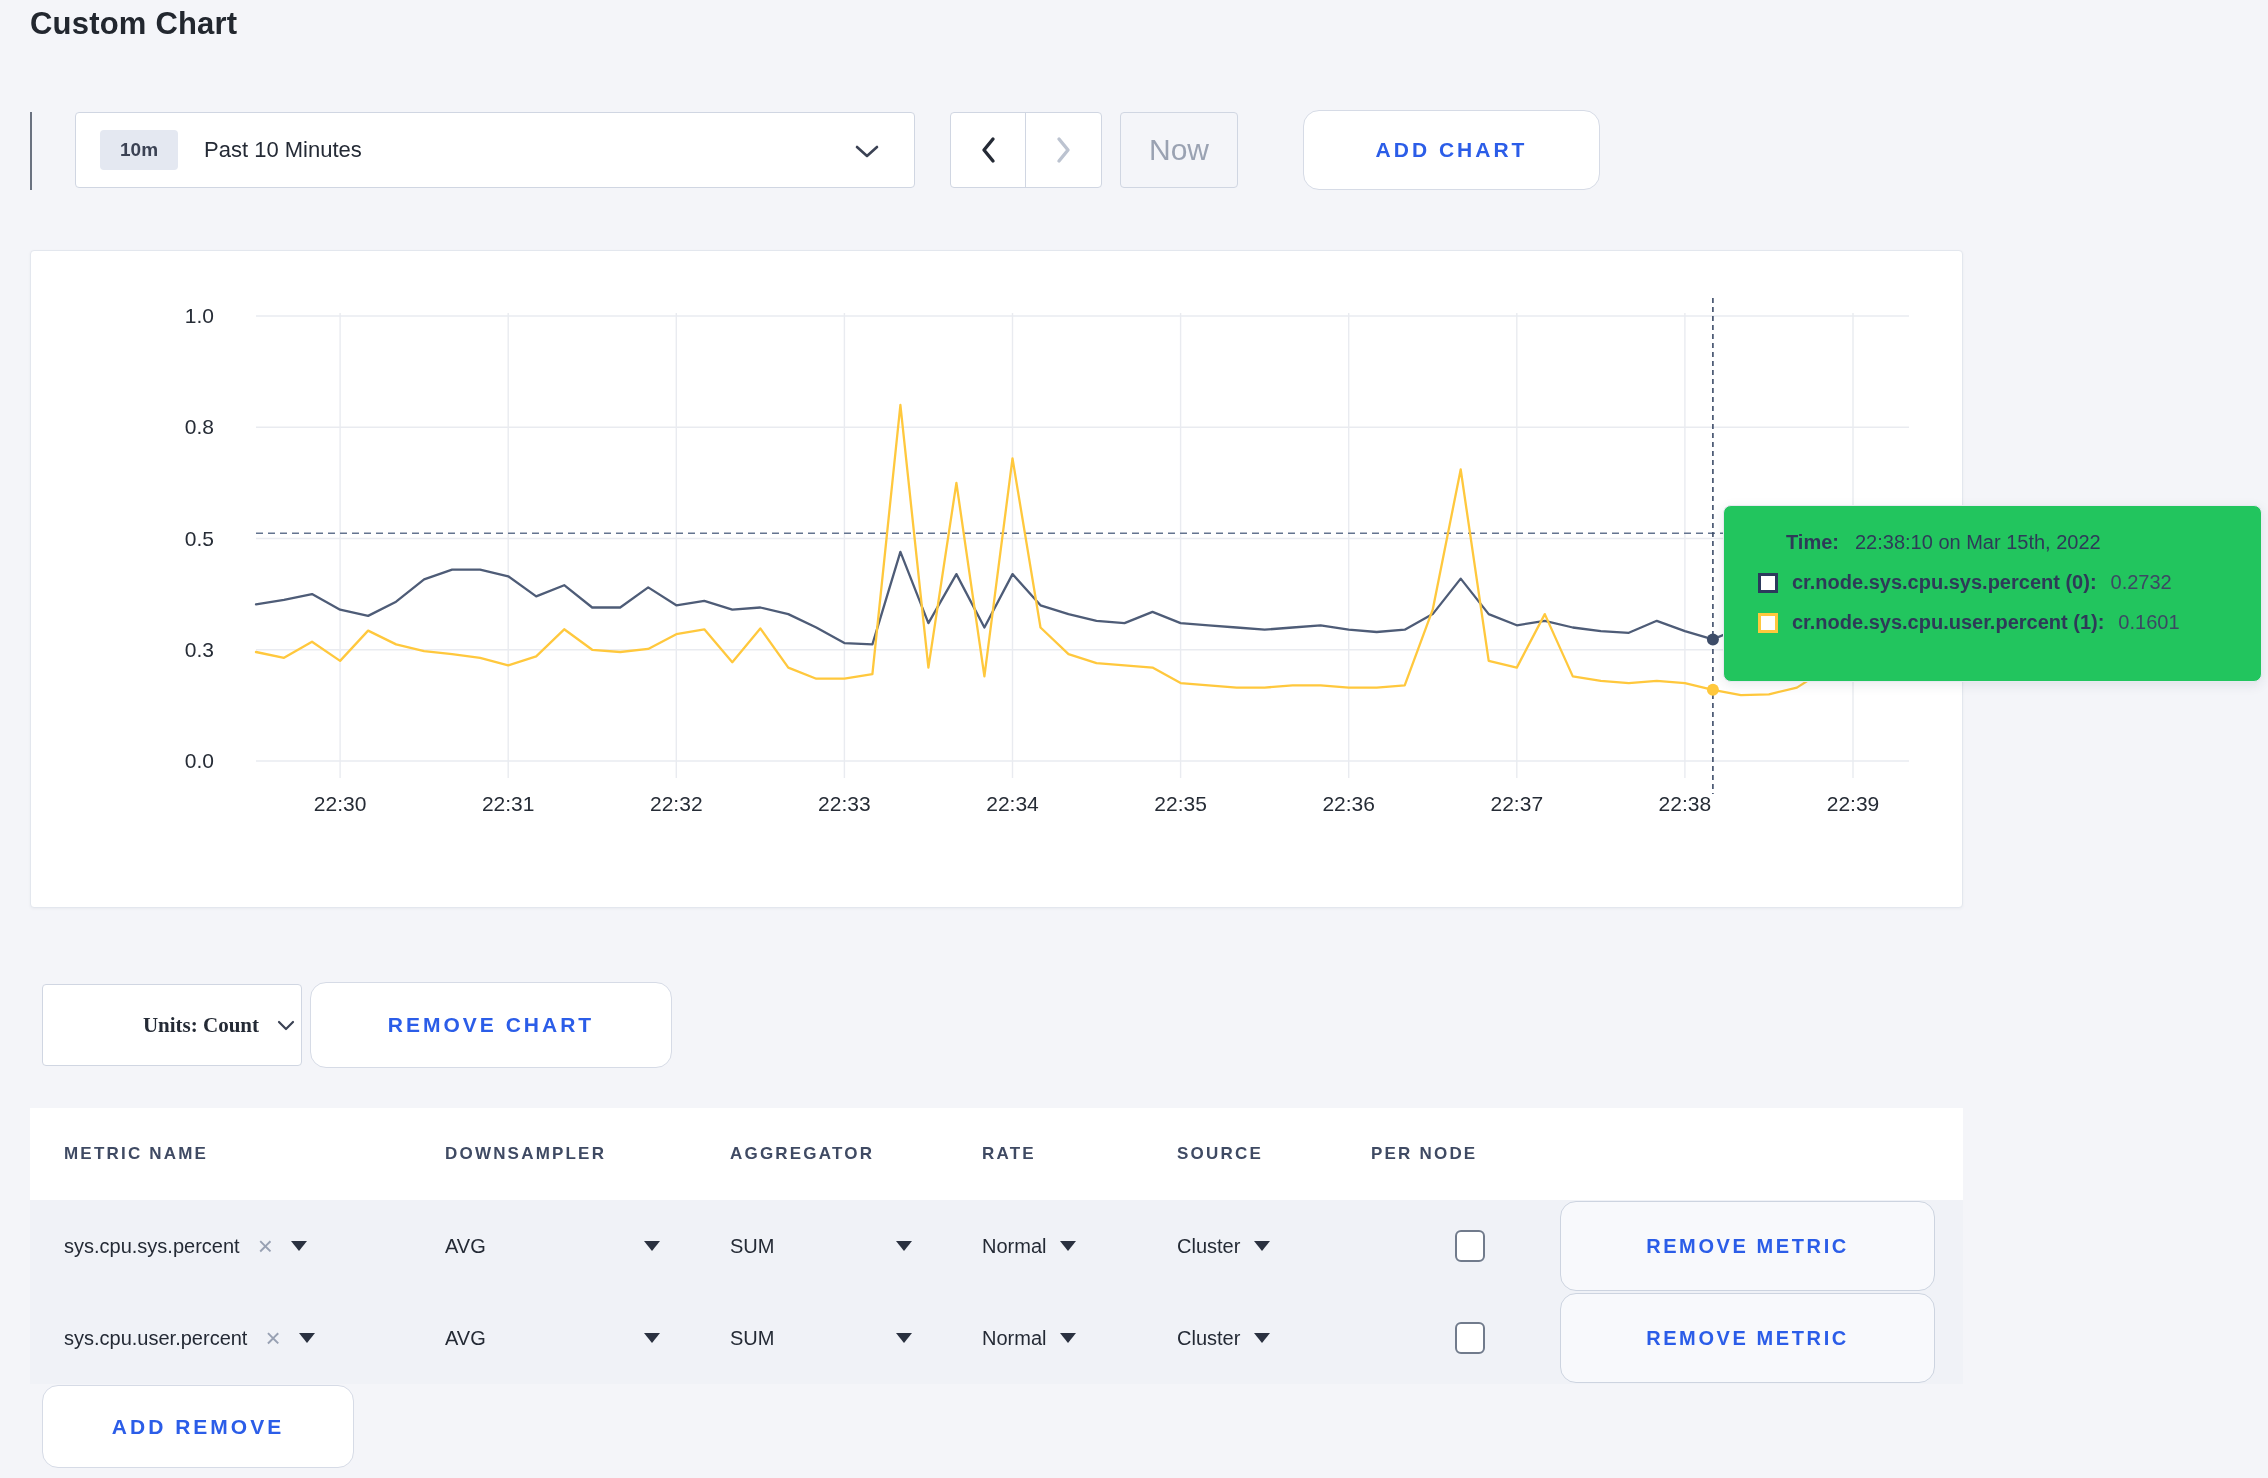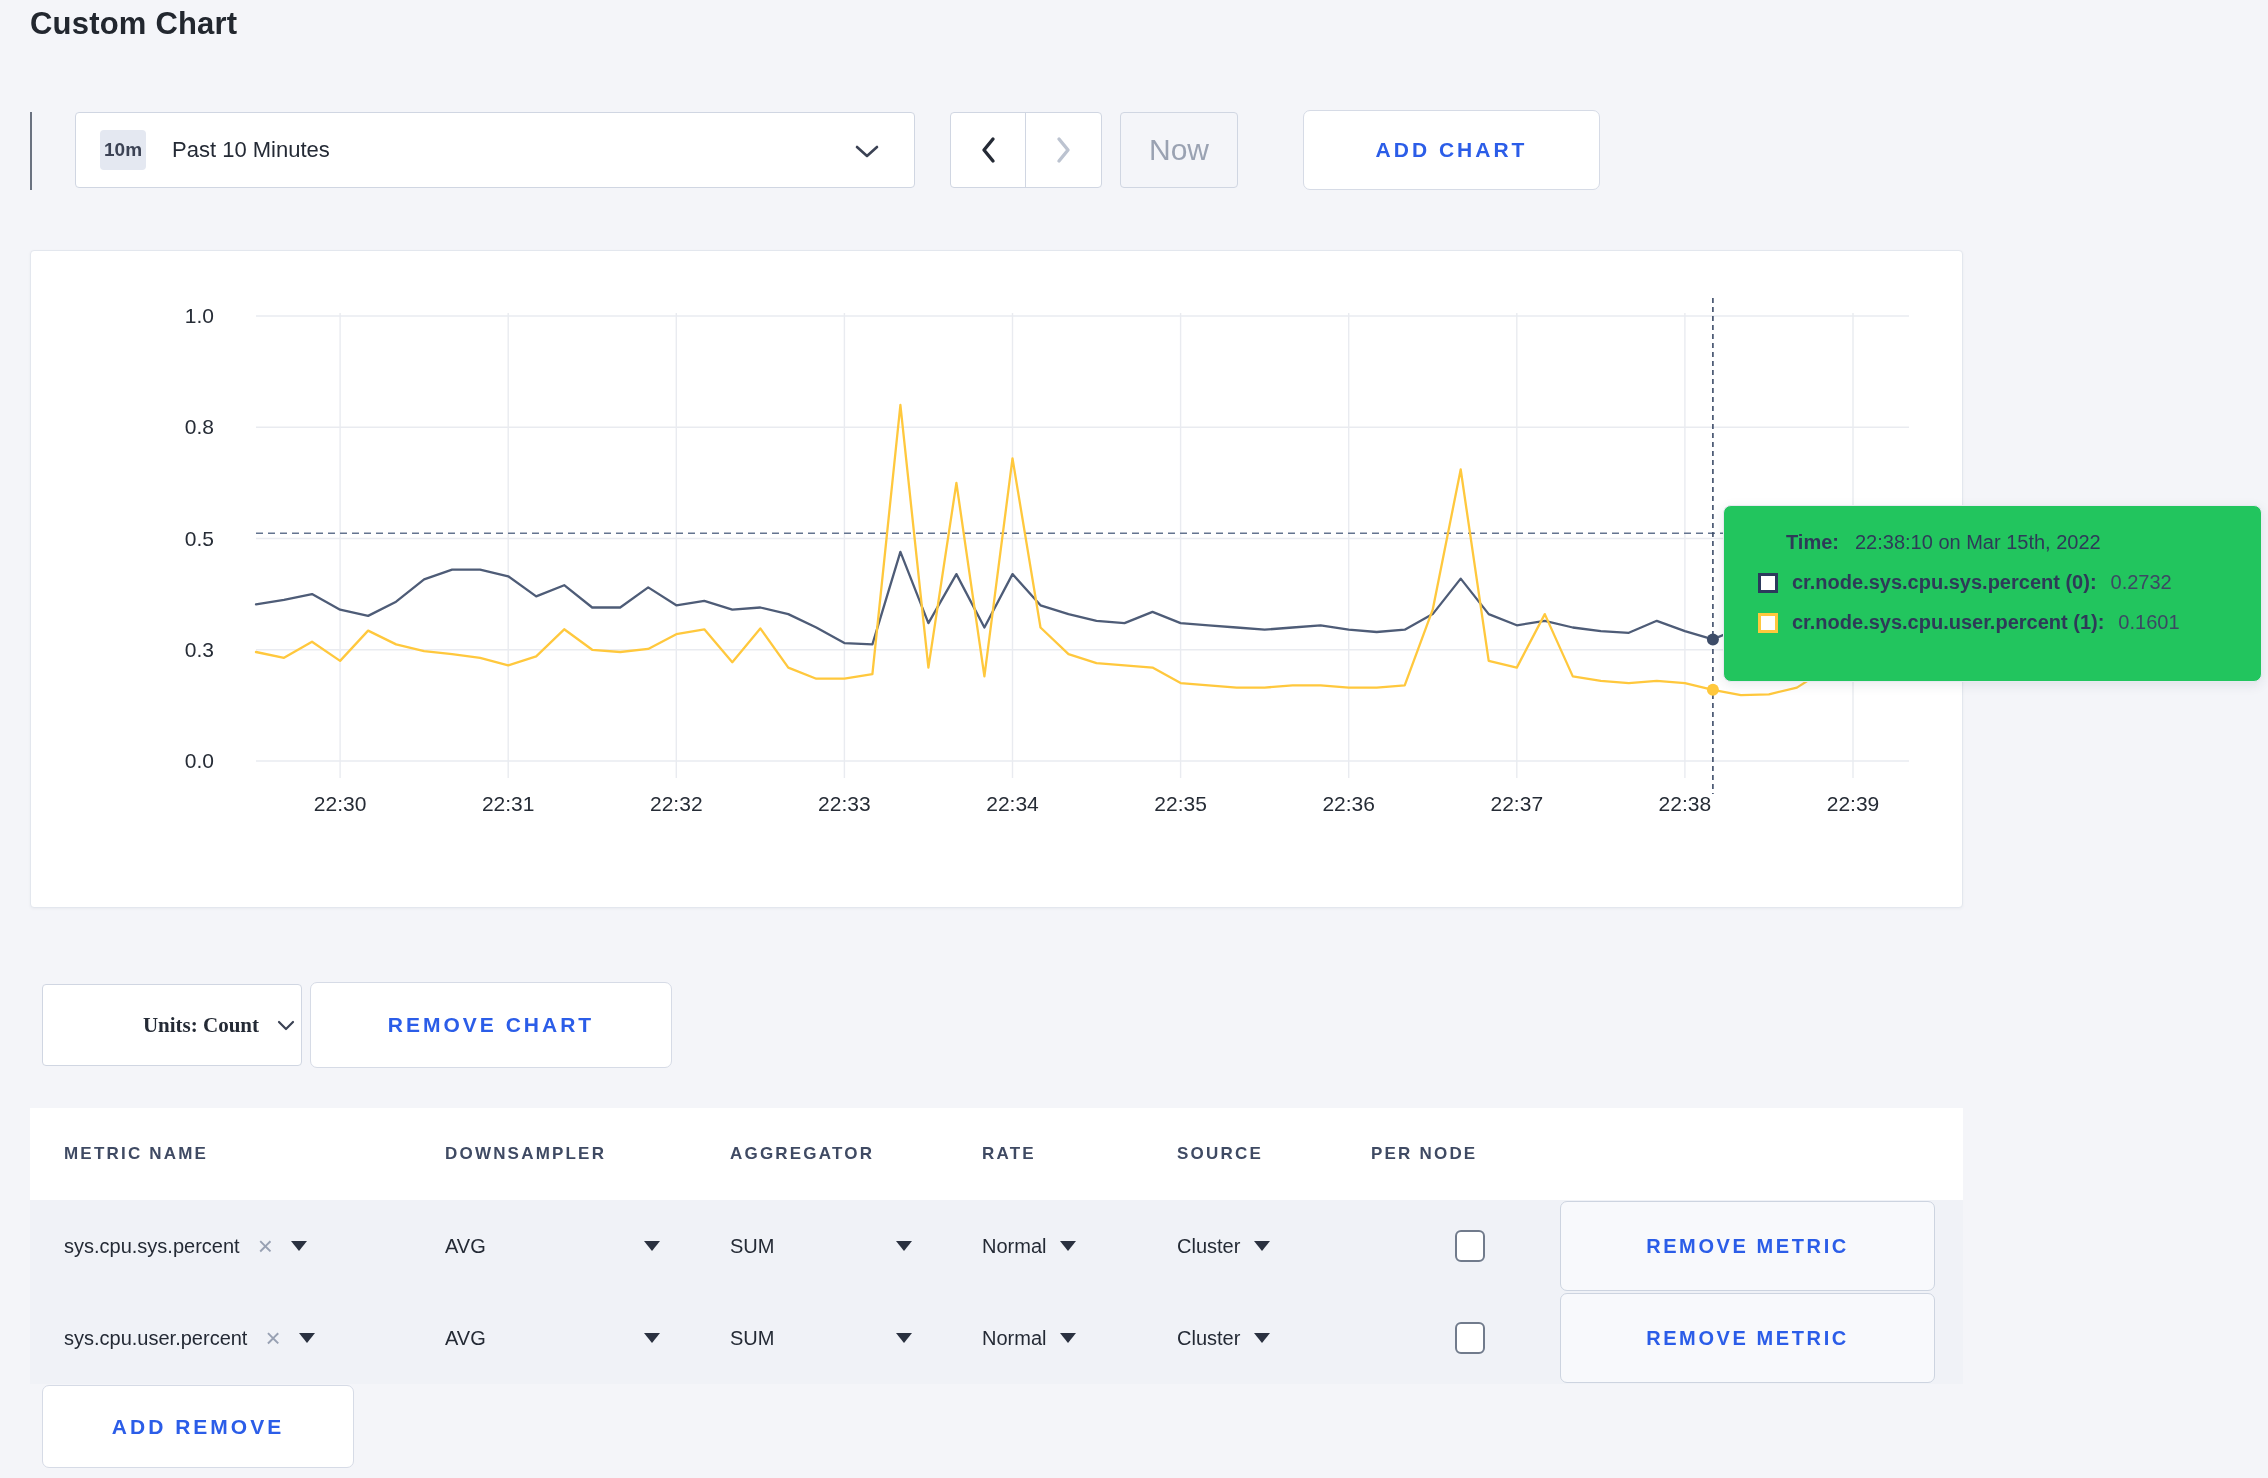--- a/index.html
+++ b/index.html
@@ -15,40 +15,40 @@
   
   .toolbar{position:absolute;left:30px;top:110px;height:84px;width:2208px}
   .toolbar-accent{position:absolute;left:0;top:2px;width:2px;height:78px;background:#6a7280}
   .time-select{
     position:absolute;left:45px;top:2px;width:840px;height:76px;box-sizing:border-box;
     background:#fff;border:1px solid #d0d6e2;border-radius:4px;
     display:flex;align-items:center;cursor:pointer;
   }
   .badge{
     margin-left:24px;background:#e4e8f1;color:#3b4254;border-radius:4px;
-    font-size:19px;font-weight:700;padding:9px 4px;
+    font-size:19px;font-weight:700;padding:9px 20px;
   }
   .time-label{margin-left:26px;font-size:22px;color:#242a35}
   .time-select .chev{position:absolute;right:34px;top:31px}
   .pager{
     position:absolute;left:920px;top:2px;width:152px;height:76px;box-sizing:border-box;
     background:#fff;border:1px solid #d0d6e2;border-radius:4px;display:flex;
   }
   .pager-btn{
     width:50%;height:100%;background:transparent;border:none;margin:0;padding:0;
     display:flex;align-items:center;justify-content:center;cursor:pointer;
   }
   .pager-btn:first-child{border-right:1px solid #d0d6e2}
   .now-btn{
     position:absolute;left:1090px;top:2px;width:118px;height:76px;box-sizing:border-box;
     background:transparent;border:1px solid #d0d6e2;border-radius:4px;
     color:#9aa2b2;font-size:30px;font-family:inherit;cursor:default;
   }
   .blue-btn{
-    background:#fff;border:1px solid #d6dbe6;border-radius:7px;
+    background:#fff;border:1px solid #d6dbe6;border-radius:16px;
     color:#2b5de8;font-weight:600;font-size:21px;letter-spacing:3px;
     font-family:inherit;cursor:pointer;
   }
   .add-chart{position:absolute;left:1273px;top:0;width:297px;height:80px}
   
   .chart-card{
     position:absolute;left:30px;top:250px;width:1931px;height:656px;
     background:#fff;border:1px solid #e3e7ee;border-radius:4px;
     box-shadow:0 1px 3px rgba(40,50,70,.05);
   }

